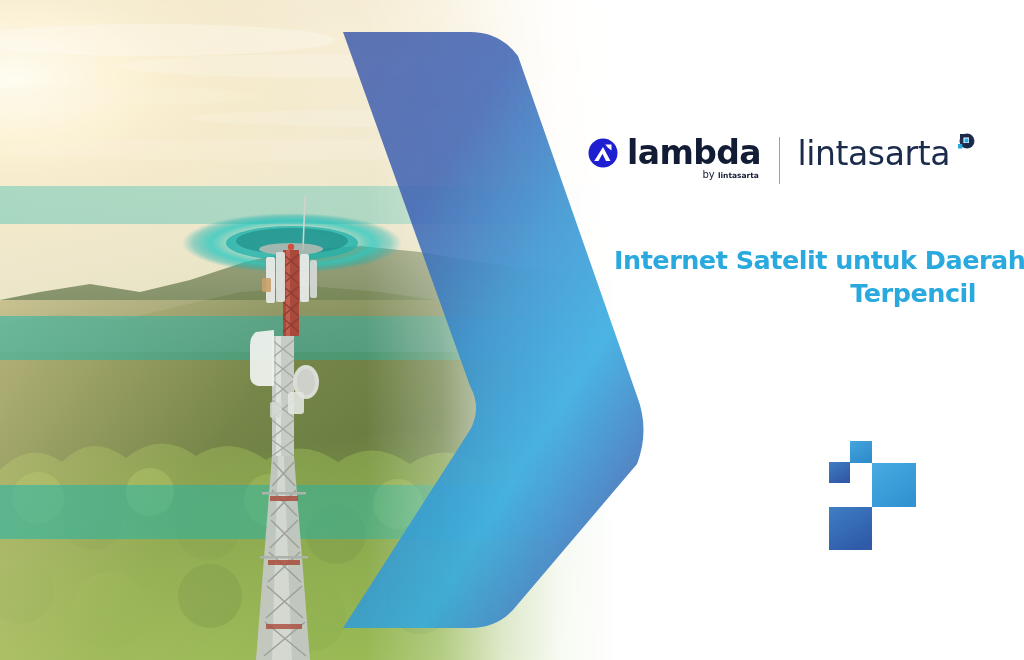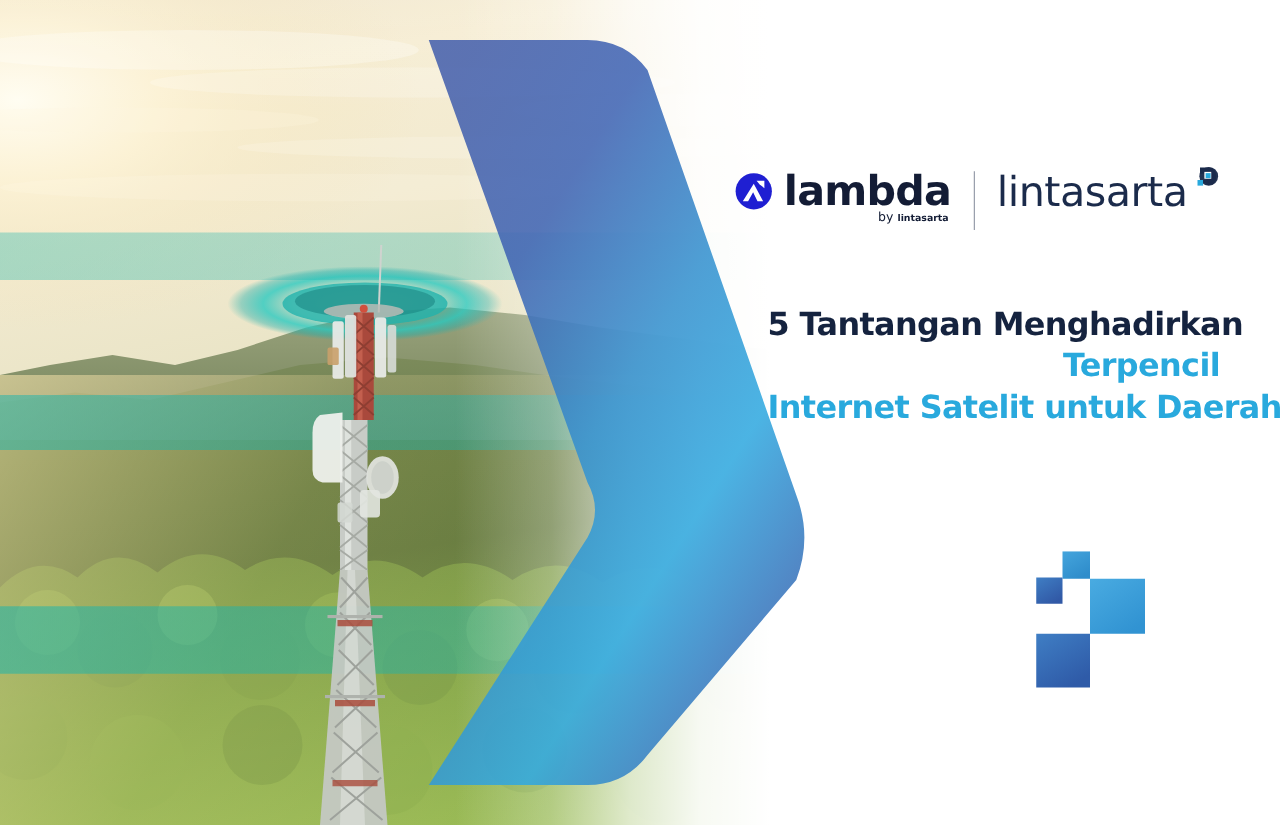--- a/index.html
+++ b/index.html
@@ -411,23 +411,22 @@
             <rect x="31" y="15" width="11" height="11" fill="#ffffff"></rect>
             <rect x="33" y="17" width="8" height="8" fill="#29a9dd"></rect>
             <rect x="20" y="28" width="9" height="9" fill="#29a9dd"></rect>
             <rect x="29" y="28" width="5" height="5" fill="#1b2b4b"></rect>
           </svg>
         </span>
       </div>
     </div>
 
     <div class="headline">
-      <span class="headline-line dark">5 Tantangan Menghadirkan</span>
+      <span class="headline-line accent">Internet Satelit untuk Daerah</span>
       <span class="headline-line accent">Terpencil</span>
-      <span class="headline-line accent">Internet Satelit untuk Daerah</span>
     </div>
 
     <div class="deco-squares">
       <svg viewBox="0 0 104 112">
         <defs>
           <linearGradient id="sqA" x1="0" y1="0" x2="0.6" y2="1">
             <stop offset="0%" stop-color="#45a5dd"></stop>
             <stop offset="100%" stop-color="#2f8dcb"></stop>
           </linearGradient>
           <linearGradient id="sqB" x1="0" y1="0" x2="0.6" y2="1">

